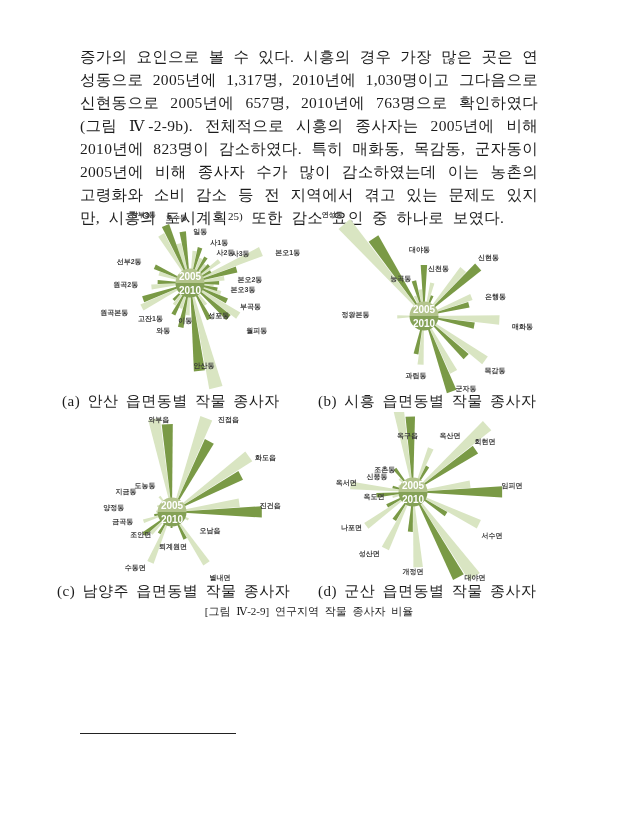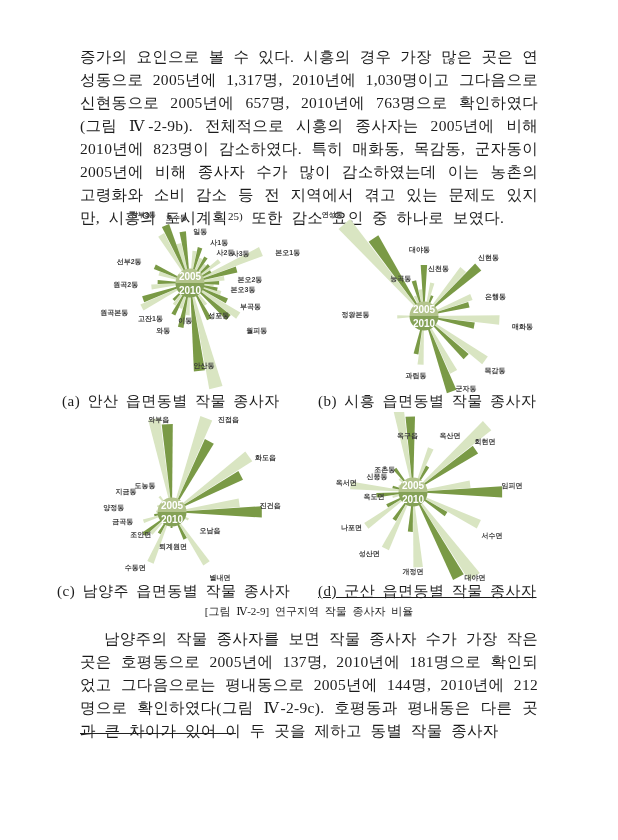--- a/index.html
+++ b/index.html
@@ -15,21 +15,21 @@
   #par2{left:80px;top:627px;width:458px;text-indent:24px;}
   sup.fn{font-size:11px;line-height:0;vertical-align:3px;letter-spacing:0;}
   .chart-box{position:absolute;text-align:center;}
   .chart-caption{
     position:absolute;text-align:left;font-size:15px;letter-spacing:0.5px;
     word-spacing:3px;margin:0;
   }
   #cap-a{left:62px;top:392px;width:262px;}
   #cap-b{left:318px;top:392px;width:262px;}
   #cap-c{left:57px;top:582px;width:272px;}
-  #cap-d{left:318px;top:582px;width:262px;text-decoration:underline;}
+  #cap-d{left:318px;top:582px;width:262px;}
   #fig-caption{position:absolute;left:0;top:604px;width:618px;text-align:center;
     font-size:11px;word-spacing:3px;margin:0;}
   #footnote-rule{position:absolute;left:80px;top:733px;width:156px;border-top:1.6px solid #222;}
   #footnote{position:absolute;left:78px;top:740px;width:470px;font-size:13.5px;
     word-spacing:2px;margin:0;}
   #page-number{position:absolute;left:0;top:783px;width:618px;text-align:center;
     font-size:14px;letter-spacing:1px;margin:0;}
   svg text.dl{font-family:"Liberation Sans","DejaVu Sans",sans-serif;font-size:7px;font-weight:700;fill:#3b3b3b;}
   svg text.yr{font-family:"Liberation Sans","DejaVu Sans",sans-serif;font-size:10px;font-weight:700;fill:#ffffff;}
 </style>
@@ -233,18 +233,17 @@
         <text class="dl" text-anchor="end" x="80.2" y="60.2">조촌동</text>
       </svg></div>
 
   <p class="chart-caption" id="cap-a">(a) 안산 읍면동별 작물 종사자</p>
   <p class="chart-caption" id="cap-c">(c) 남양주 읍면동별 작물 종사자</p>
   <p class="chart-caption" id="cap-b">(b) 시흥 읍면동별 작물 종사자</p>
   <p class="chart-caption" id="cap-d">(d) 군산 읍면동별 작물 종사자</p>
 
   <p id="fig-caption">[그림 Ⅳ-2-9] 연구지역 작물 종사자 비율</p>
 
-  <p class="body-par" id="par2">남양주의 작물 종사자를 보면 작물 종사자 수가 가장 작은 곳은 호평동으로 2005년에 137명, 2010년에 181명으로 확인되었고 그다음으로는 평내동으로 2005년에 144명, 2010년에 212명으로 확인하였다(그림 Ⅳ-2-9c). 호평동과 평내동은 다른 곳과 큰 차이가 있어 이 두 곳을 제하고 동별 작물 종사자</p>
 
   <div id="footnote-rule"></div>
 
 
 </div>
 
 </body></html>

